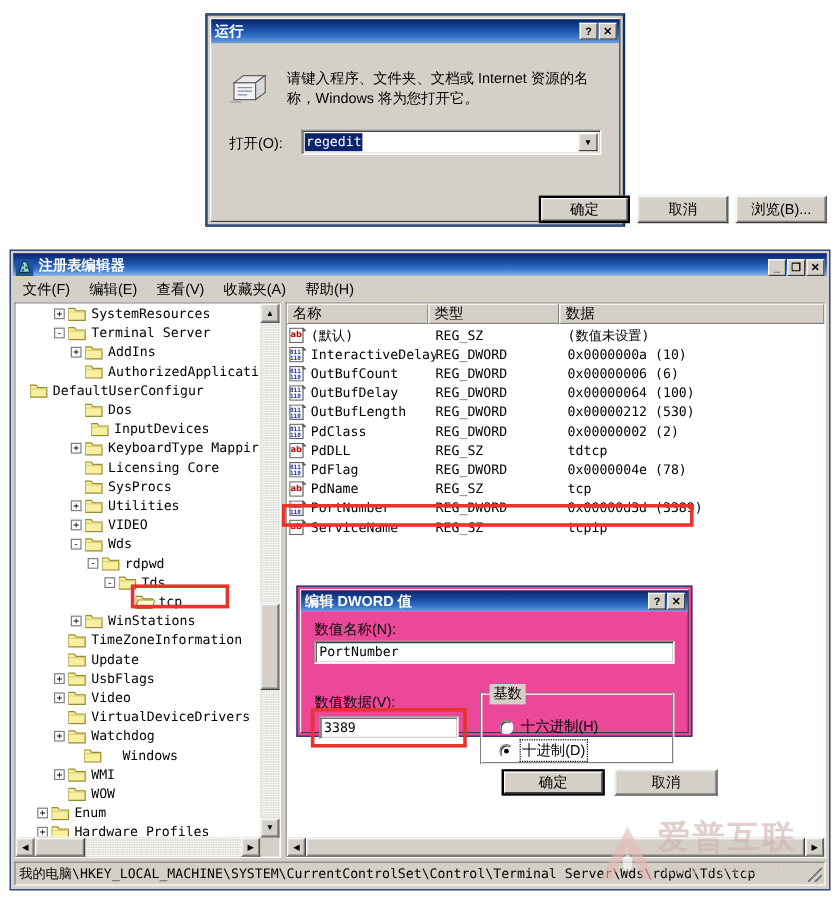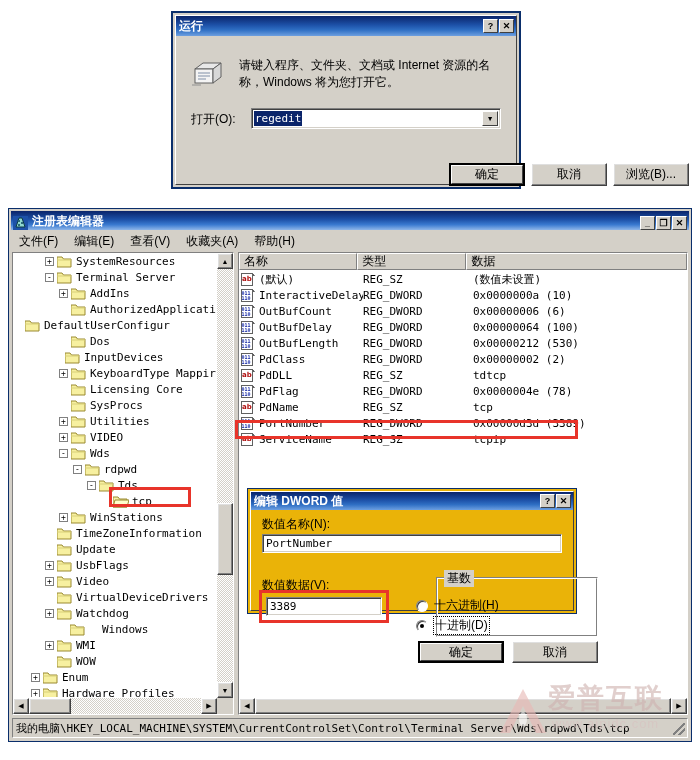--- a/index.html
+++ b/index.html
@@ -64,21 +64,20 @@
     display:flex;align-items:center;
     padding-left:3px;
     font-family:"DejaVu Sans Mono","Liberation Mono",monospace;
     font-size:11px;
   }
   .groupbox{
     position:absolute;
     border:1px solid #808080;
     border-right-color:#fff;border-bottom-color:#fff;
     box-sizing:border-box;
-    margin-left:36px;
   }
   .groupbox .inner-bx{
     position:absolute;inset:0;
     border:1px solid #fff;
     border-right-color:#808080;border-bottom-color:#808080;
     border-top-color:#fff;border-left-color:#fff;
     box-sizing:border-box;
     pointer-events:none;
   }
   .gb-label{
@@ -239,21 +238,21 @@
   .grip{
     position:absolute;right:2px;bottom:2px;width:12px;height:12px;
     background:
       linear-gradient(135deg,transparent 45%,#808080 45% 55%,transparent 55%),
       linear-gradient(135deg,transparent 70%,#808080 70% 80%,transparent 80%);
   }
 
   
   #dword-dialog{
     position:absolute;left:247px;top:488px;width:330px;height:126px;
-    background:#eab308;border:1px solid #0a2e6b;box-sizing:border-box;
+    background:#ec4899;border:1px solid #0a2e6b;box-sizing:border-box;
   }
   #dword-dialog .frame{
     position:absolute;inset:2px;
     border:1px solid;border-color:#ffffff #404040 #404040 #ffffff;
     box-sizing:border-box;
   }
   #dword-dialog .titlebar{position:absolute;left:3px;top:3px;right:3px;height:18px;}
   .dw-label{position:absolute;font-size:12px;}
   #dw-name-field{position:absolute;left:14px;top:45px;width:300px;height:19px;}
   #dw-data-field{position:absolute;left:18px;top:108px;width:116px;height:19px;}
@@ -426,21 +425,21 @@
           <div class="tnode" style="padding-left: 46px;">
             <span class="expander none"></span>
             <span class="folder">
               <svg width="16" height="13" viewBox="0 0 16 13">
                 <path d="M0 2 H5 L6.5 4 H14 V12 H0 Z" fill="#f7f0a0" stroke="#9a8a30" stroke-width="1"></path>
                 <path d="M0 5 H14" stroke="#d8cf78" stroke-width="1"></path>
               </svg>
             </span>
             <span class="tlabel">Dos</span>
           </div>
-          <div class="tnode" style="padding-left: 40px;">
+          <div class="tnode" style="padding-left: 26px; margin-left: 25px;">
             <span class="expander none"></span>
             <span class="folder">
               <svg width="16" height="13" viewBox="0 0 16 13">
                 <path d="M0 2 H5 L6.5 4 H14 V12 H0 Z" fill="#f7f0a0" stroke="#9a8a30" stroke-width="1"></path>
                 <path d="M0 5 H14" stroke="#d8cf78" stroke-width="1"></path>
               </svg>
             </span>
             <span class="tlabel">InputDevices</span>
           </div>
           <div class="tnode" style="padding-left: 46px;">

